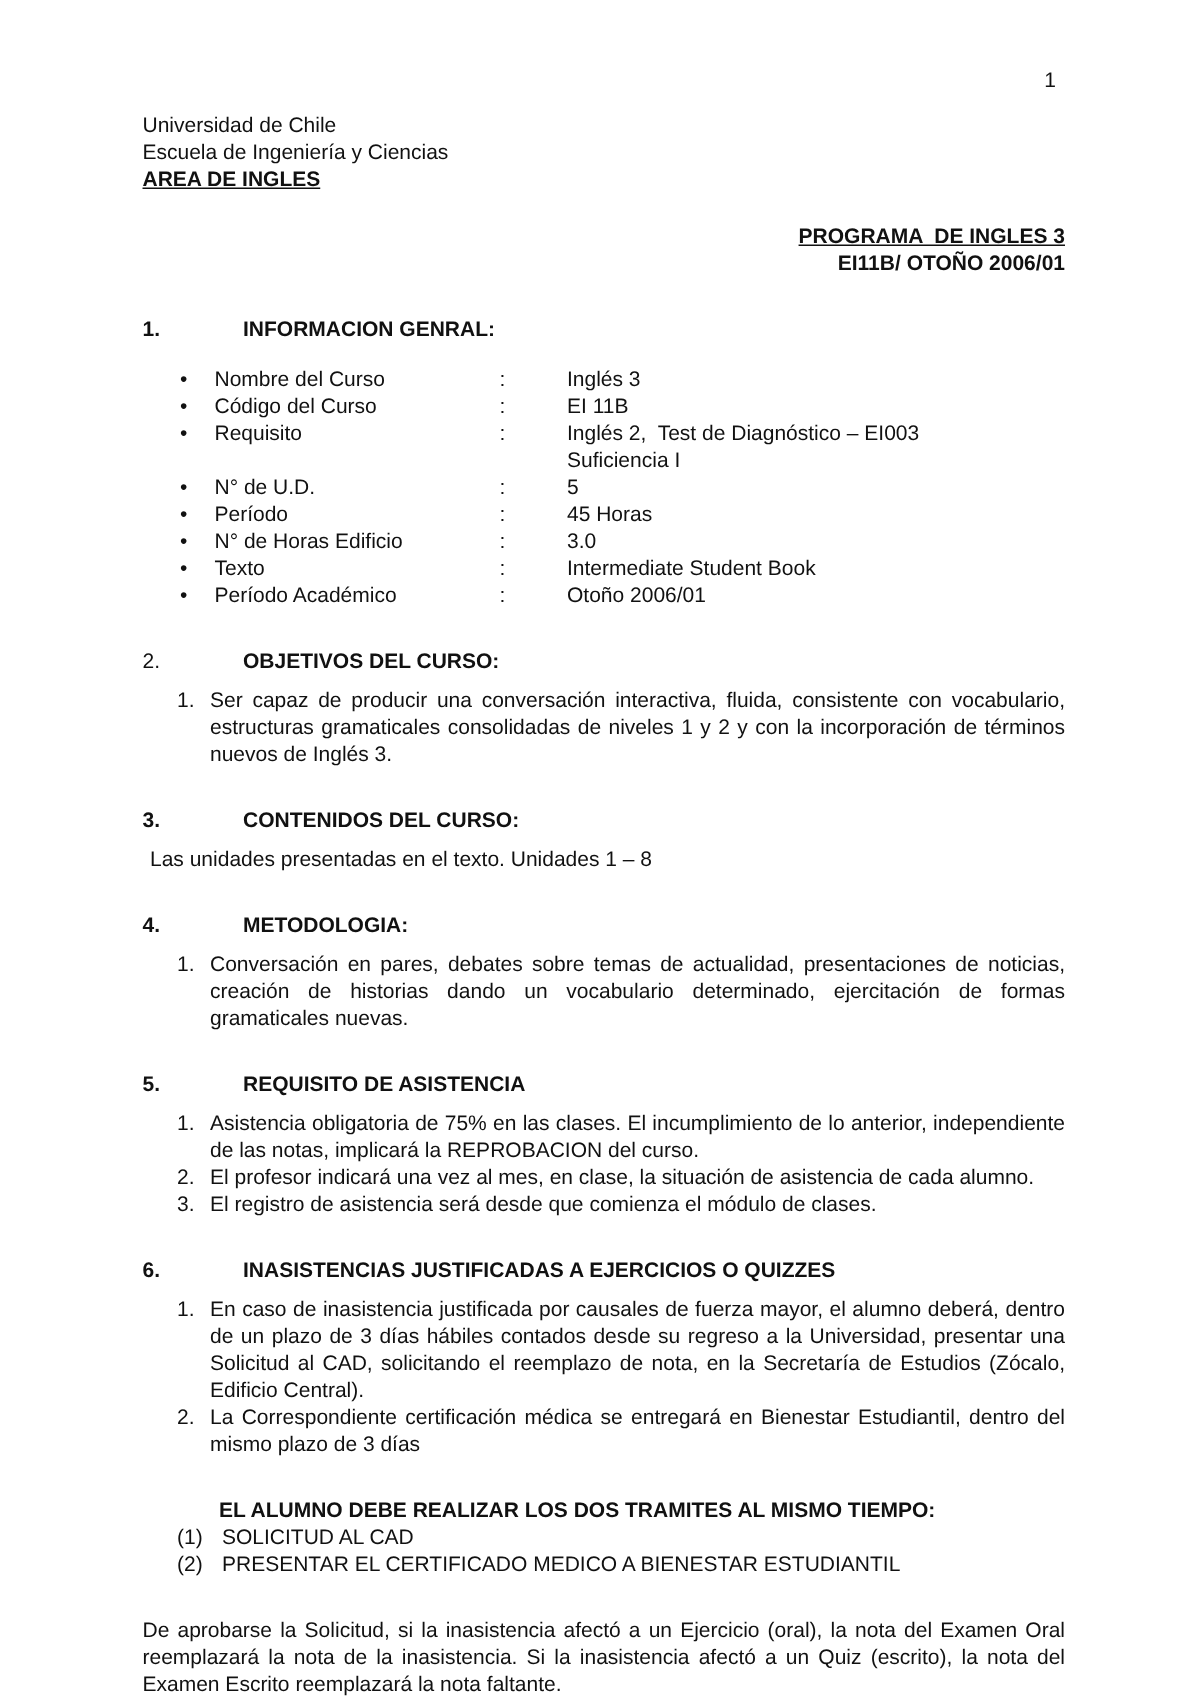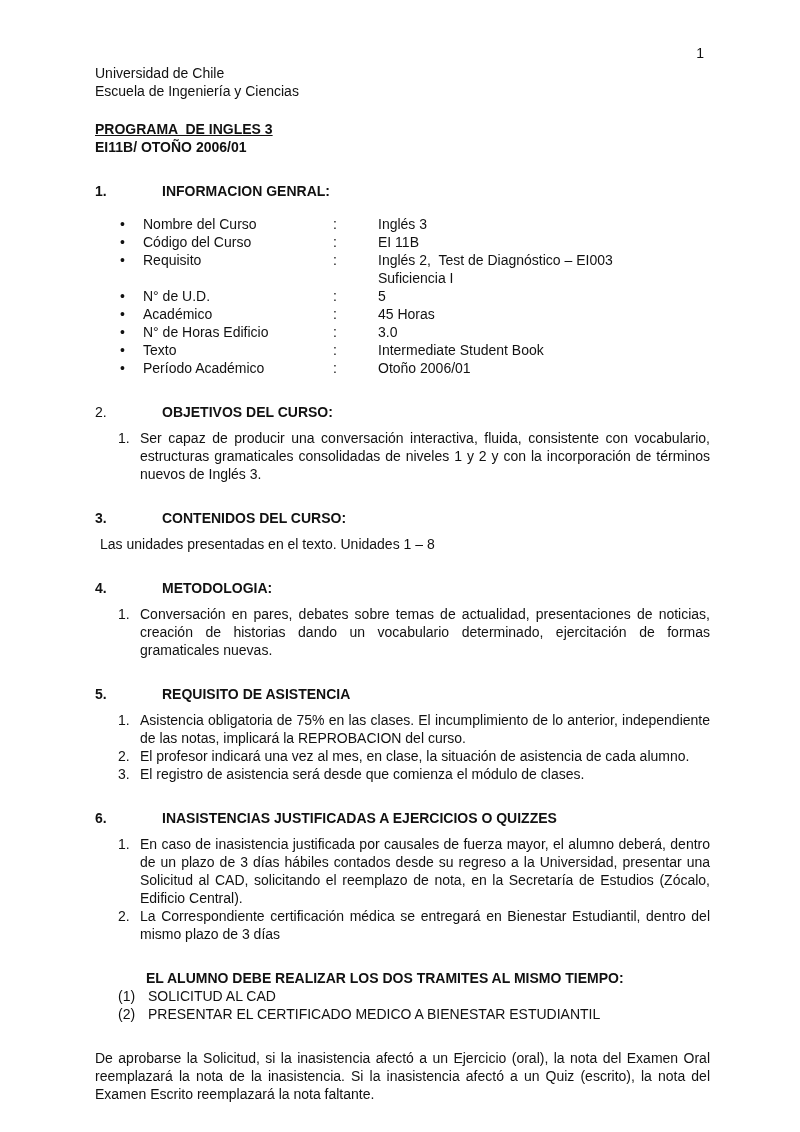--- a/index.html
+++ b/index.html
@@ -16,27 +16,27 @@
     font-size: 14px;
     line-height: 18px;
     padding: 42px 90px 30px 95px;
     overflow: hidden;
   }
   .page-number {
     position: absolute;
     top: 44px;
     right: 96px;
   }
-  .header { margin-top: 22px; }
+  .header { margin-top: 32px; }
   .area {
     font-weight: bold;
     text-decoration: underline;
   }
   .title-block {
-    text-align: left;
+    text-align: right;
     margin-top: 20px;
     font-weight: bold;
   }
   .doc-title { text-decoration: underline; white-space: pre-wrap; }
   .section { margin-top: 26px; }
   .sec-heading { display: flex; font-weight: bold; }
   .sec-num { flex: 0 0 23px; }
   .sec-num.regular { font-weight: normal; }
   .sec-title { flex: 1; padding-left: 44px; }
   .info-list { margin-top: 15px; padding-left: 25px; }
@@ -59,20 +59,21 @@
 </head>
 <body>
 
 <div class="page">
 
   <div class="page-number">1</div>
 
   <div class="header">
     <div>Universidad de Chile</div>
     <div>Escuela de Ingeniería y Ciencias</div>
+    <div class="area">AREA DE INGLES</div>
   </div>
 
   <div class="title-block">
     <div class="doc-title">PROGRAMA  DE INGLES 3</div>
     <div class="doc-subtitle">EI11B/ OTOÑO 2006/01</div>
   </div>
 
   <div class="section">
     <div class="sec-heading">
       <span class="sec-num">1.</span>
@@ -99,21 +100,21 @@
 Suficiencia I</span>
       </div>
       <div class="info-row">
         <span class="bullet">•</span>
         <span class="info-label">N° de U.D.</span>
         <span class="info-colon">:</span>
         <span class="info-value">5</span>
       </div>
       <div class="info-row">
         <span class="bullet">•</span>
-        <span class="info-label">Académico</span>
+        <span class="info-label">Período</span>
         <span class="info-colon">:</span>
         <span class="info-value">45 Horas</span>
       </div>
       <div class="info-row">
         <span class="bullet">•</span>
         <span class="info-label">N° de Horas Edificio</span>
         <span class="info-colon">:</span>
         <span class="info-value">3.0</span>
       </div>
       <div class="info-row">

